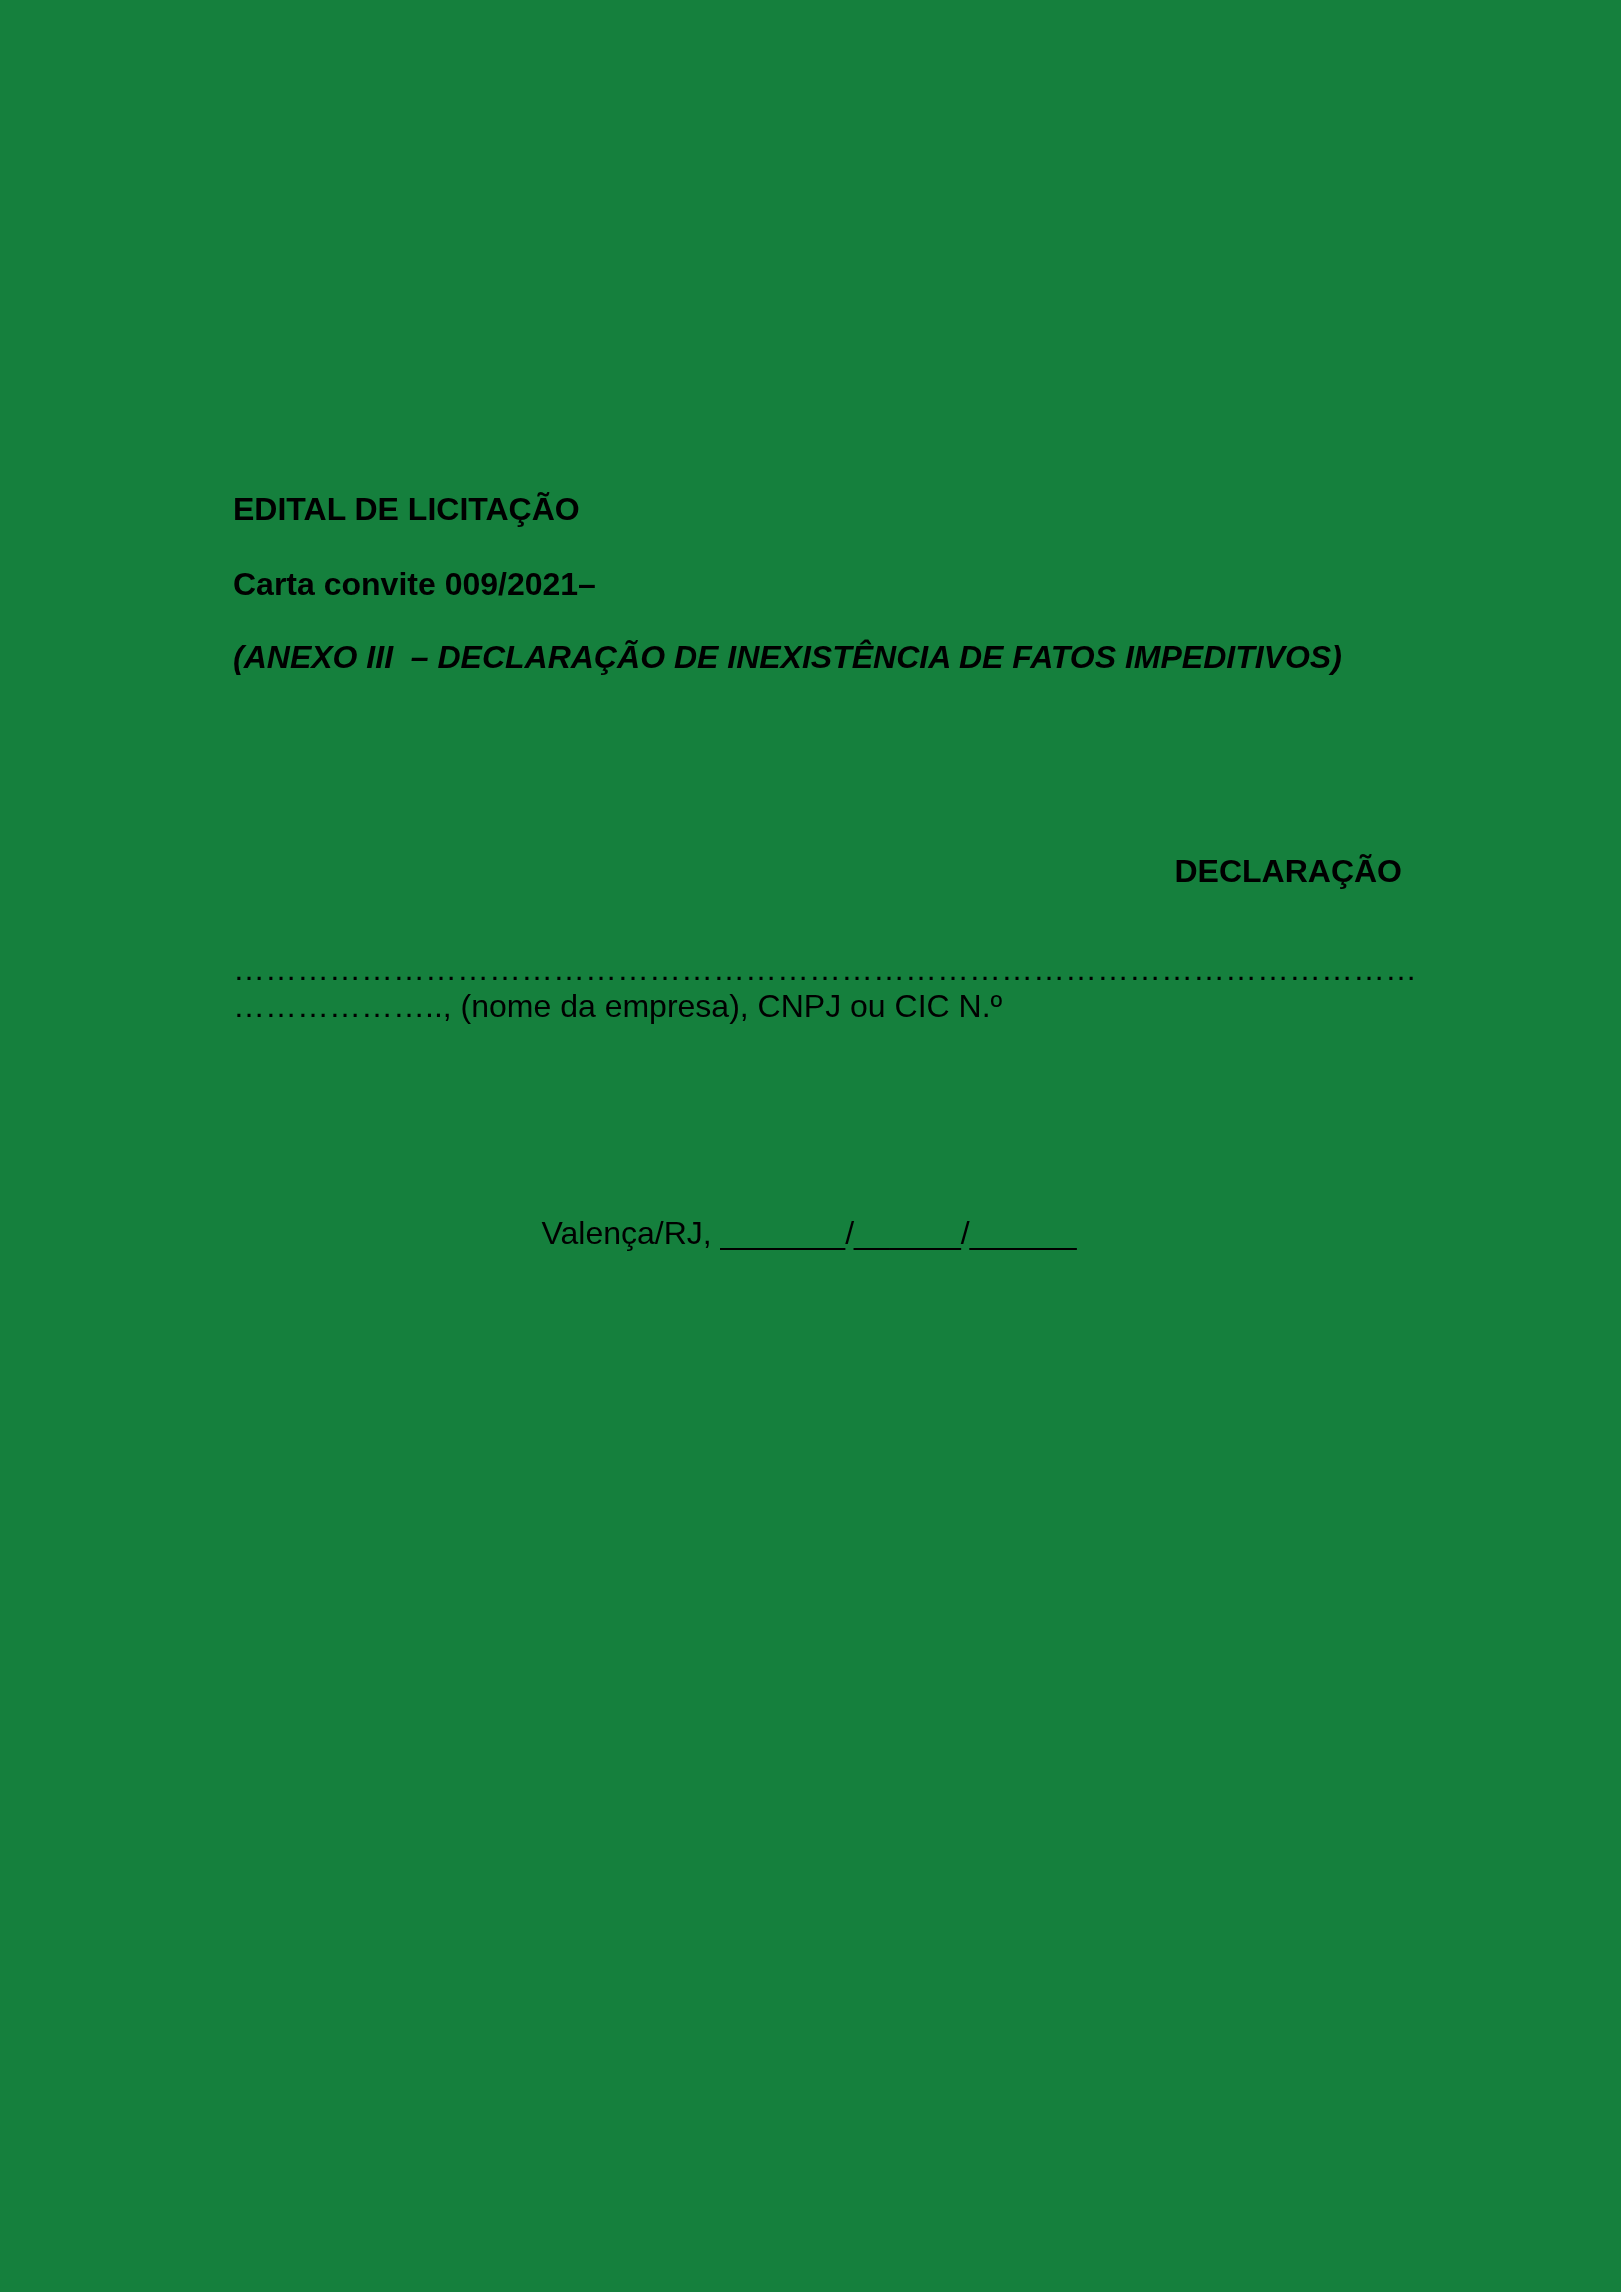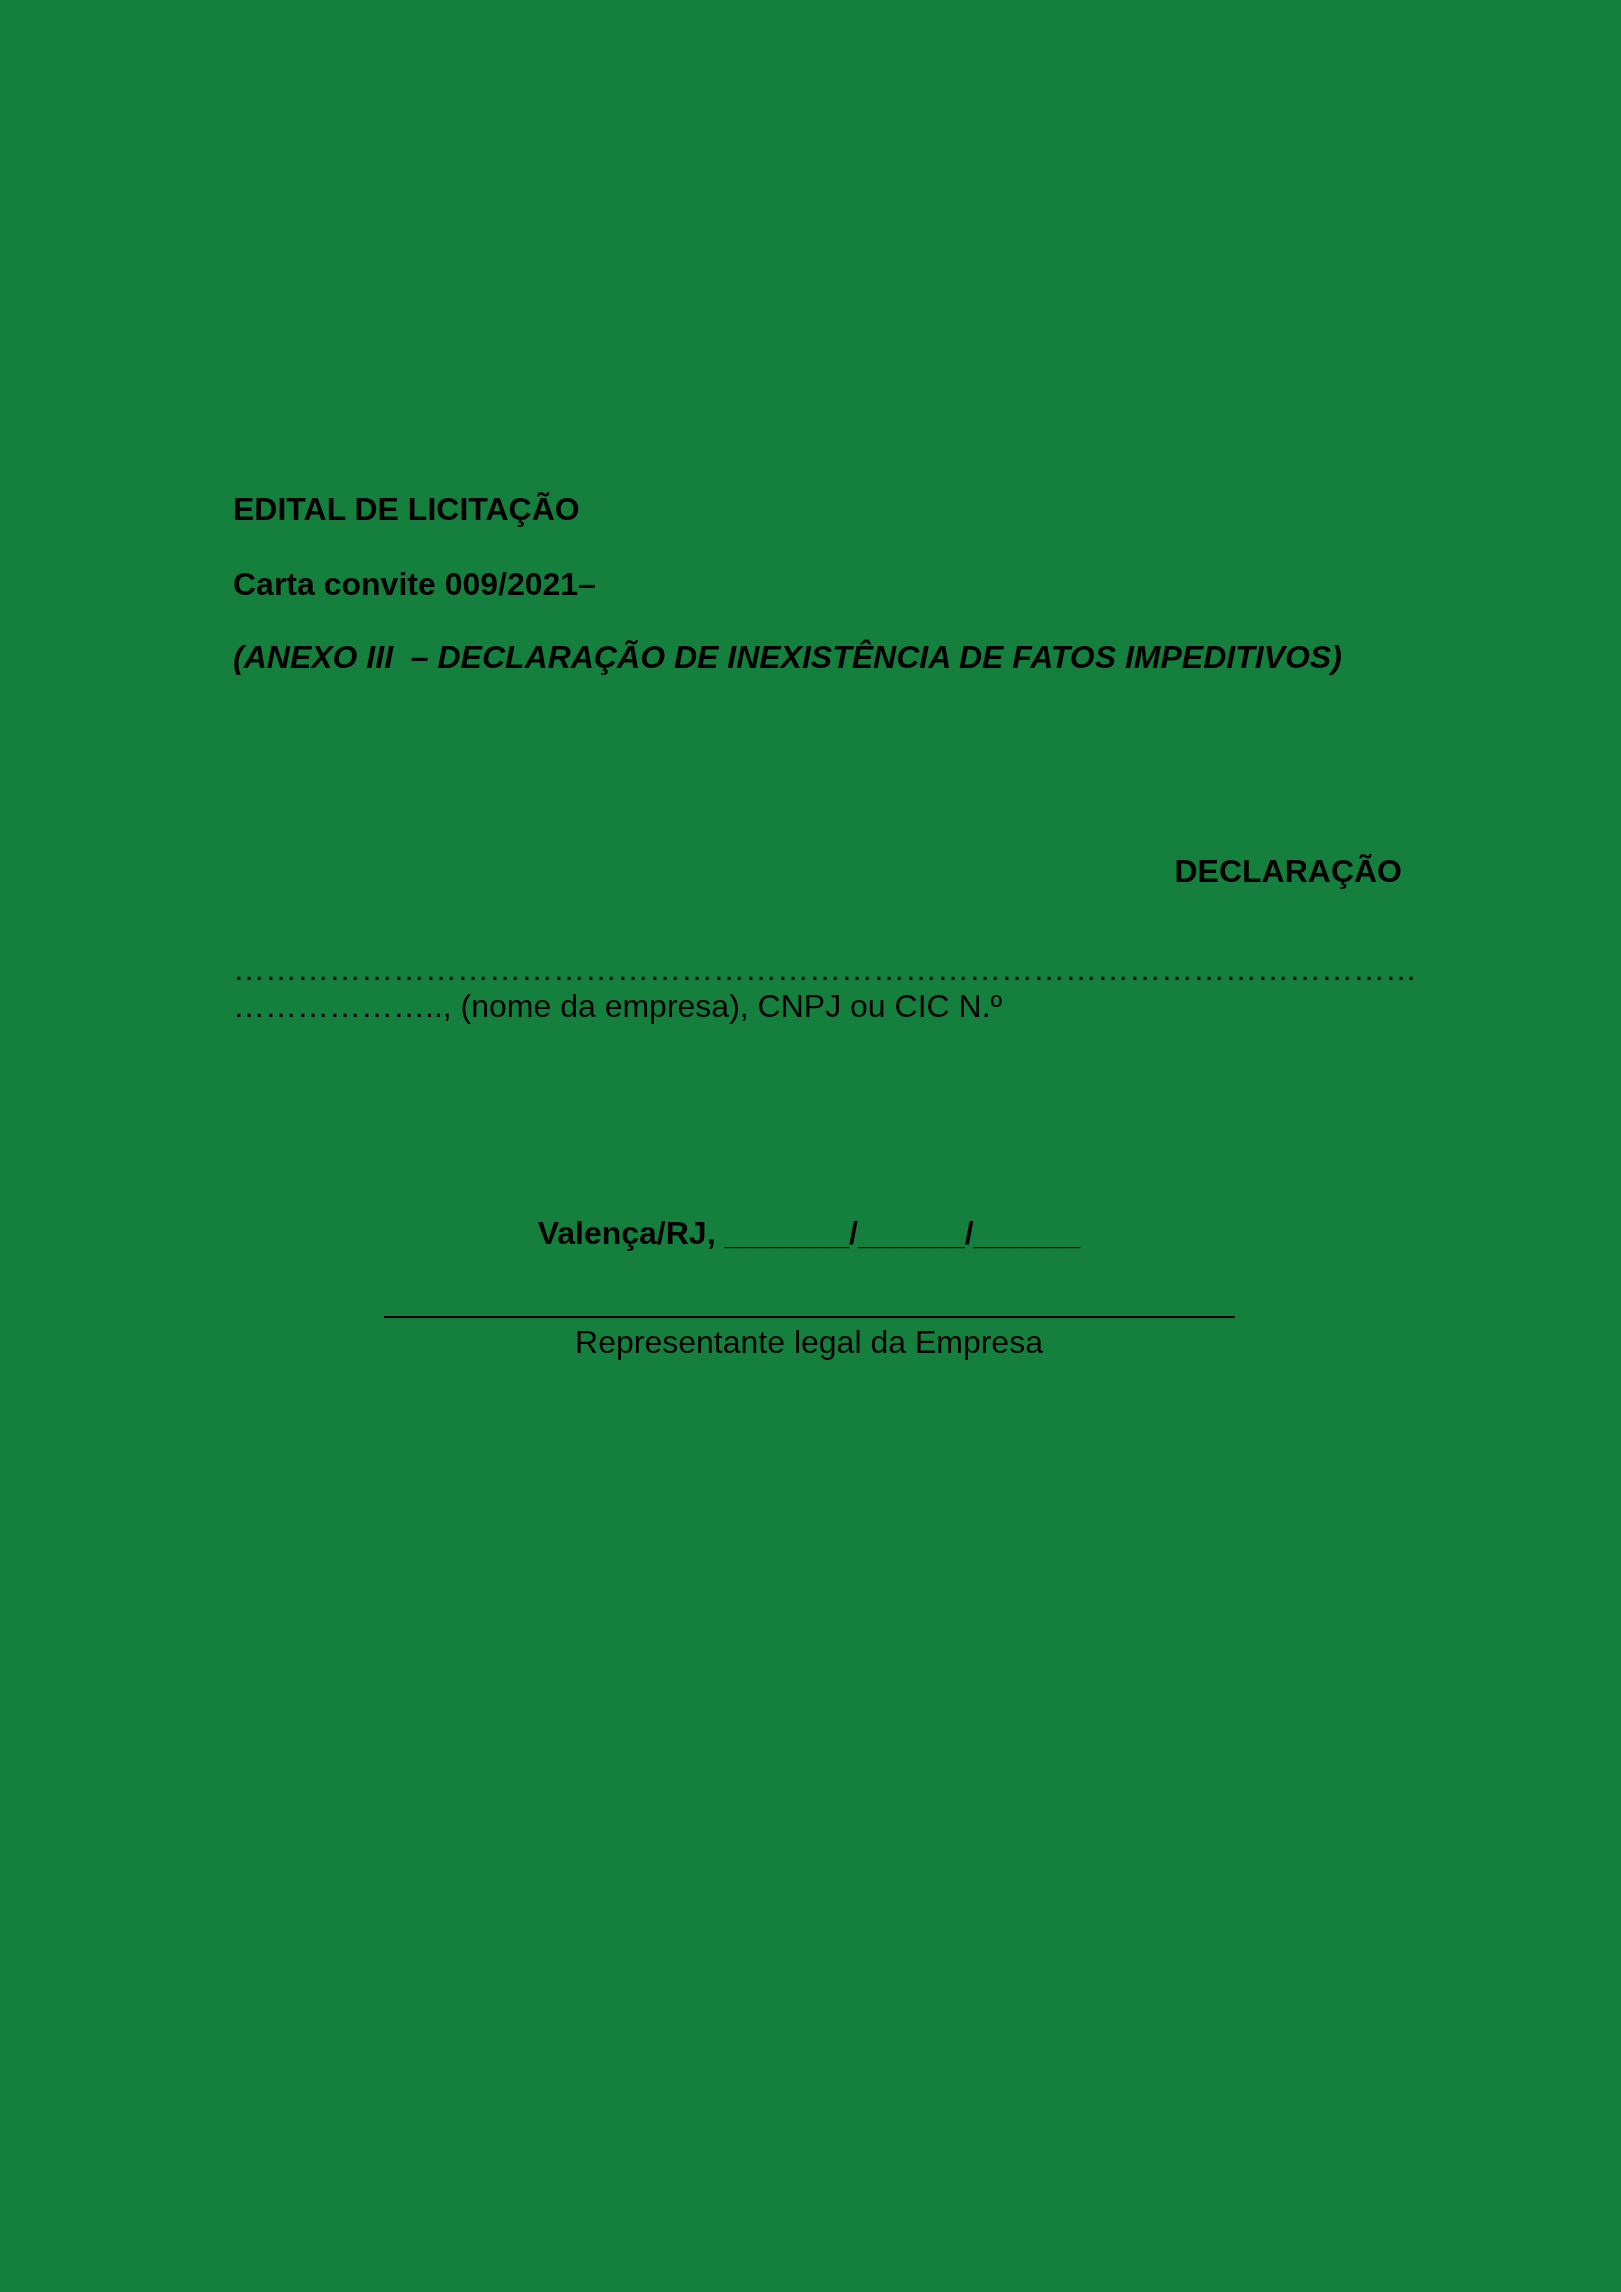--- a/index.html
+++ b/index.html
@@ -42,21 +42,20 @@
     top: 951px;
     width: 1166px;
   }
   .para .line { height: 37px; }
   .dateline {
     position: absolute;
     left: 233px;
     top: 1215px;
     width: 1152px;
     text-align: center;
-    font-weight: bold;
   }
   .sig-block {
     position: absolute;
     left: 233px;
     top: 1316px;
     width: 1152px;
     text-align: center;
   }
   .sig-line {
     width: 851px;
@@ -79,19 +78,15 @@
 
   <div class="doc-title txt">DECLARAÇÃO</div>
 
   <div class="para">
     <div class="line txt">…………………………………………………………………………………………………</div>
     <div class="line txt">……………….., (nome da empresa), CNPJ ou CIC N.º</div>
   </div>
 
   <div class="dateline txt">Valença/RJ, _______/______/______</div>
 
-  <div class="sig-block">
-    <div class="sig-line"></div>
-    <div class="sig-label txt">Representante legal da Empresa</div>
-  </div>
 
 </div>
 
 
 </body></html>

